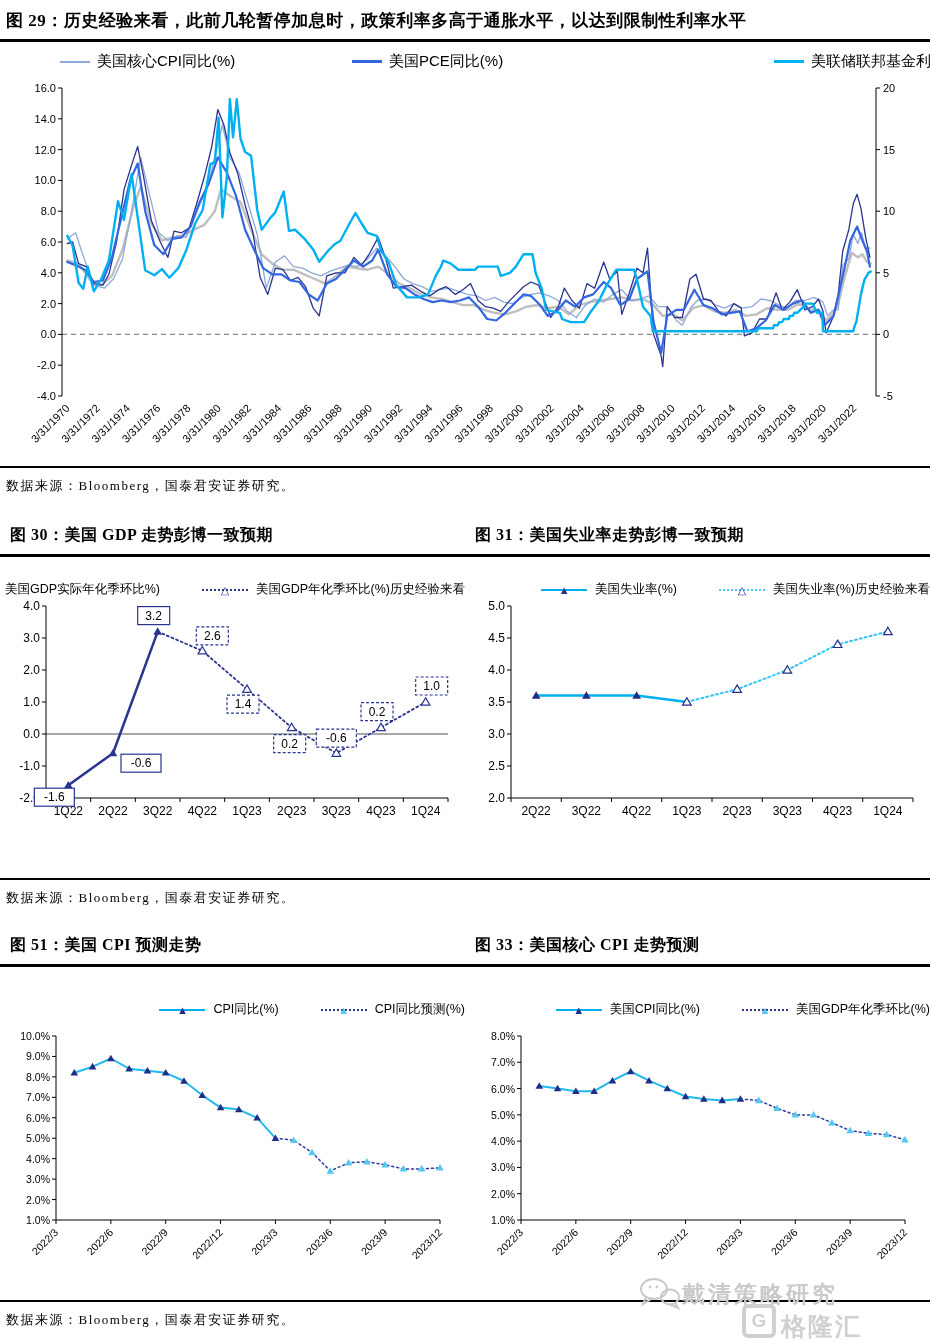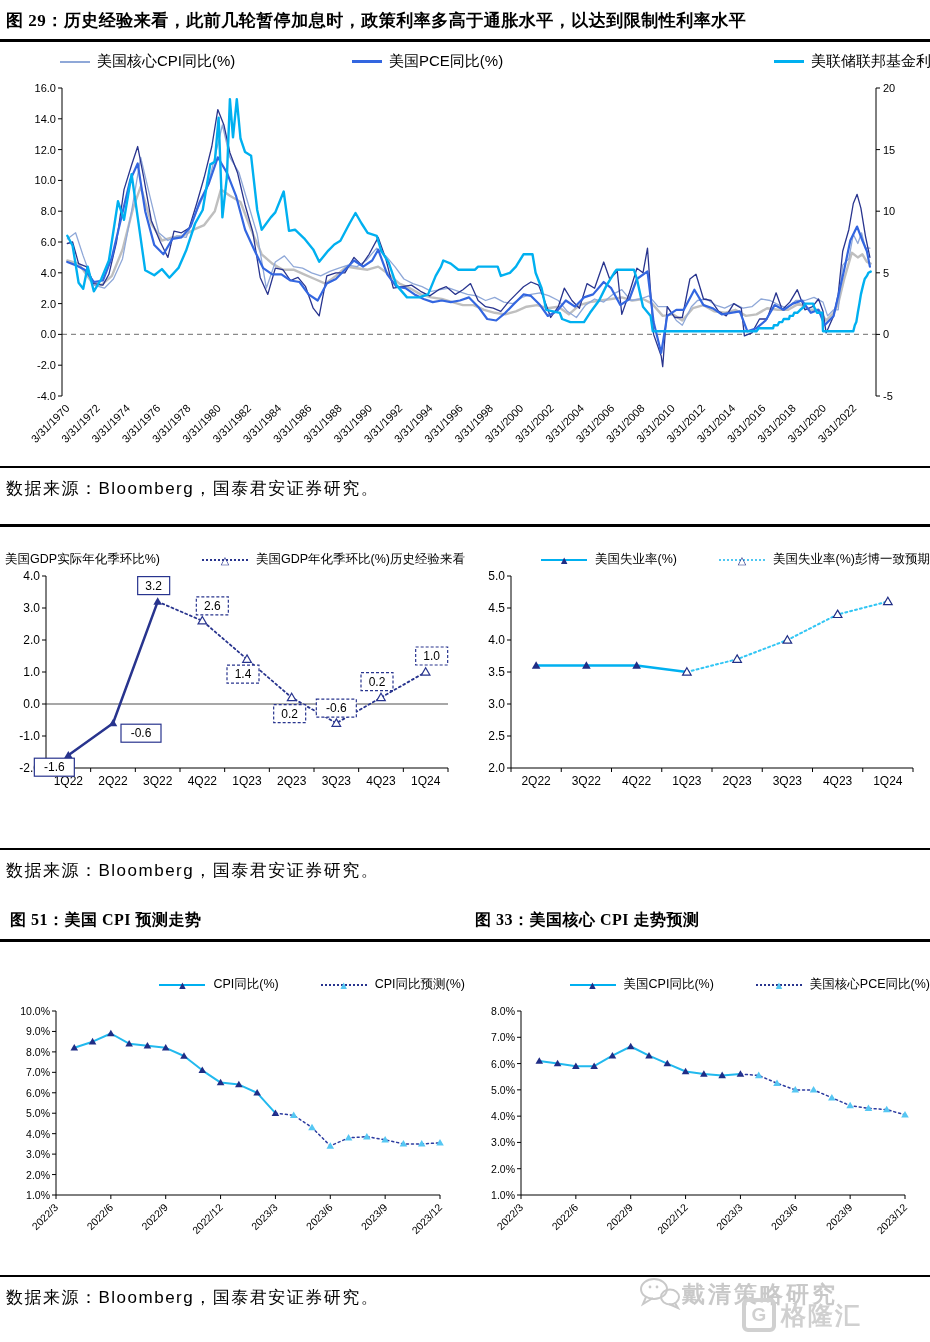--- a/index.html
+++ b/index.html
@@ -3,21 +3,21 @@
 <meta charset="utf-8">
 <style>
   html,body{margin:0;padding:0;background:#fff;}
   body{width:930px;height:1342px;position:relative;overflow:hidden;
        font-family:"Liberation Sans",sans-serif;color:#000;}
   .rule3{height:3px;background:#000;}
   .rule2{height:2px;background:#000;}
   .fig-title{font-family:"Liberation Serif",serif;font-weight:bold;font-size:17px;
              margin:0;padding:9px 8px 7px 6px;letter-spacing:.5px;}
   .fig-title.sub{font-size:16px;padding:6px 8px 8px 10px;}
-  .source{font-family:Liberation Sans, sans-serif;font-size:17px;letter-spacing:1.5px;
+  .source{font-family:Liberation Serif, serif;font-size:13px;letter-spacing:1.5px;
           padding:9px 0 6px 6px;}
   
   .lg29{display:grid;grid-template-columns:292px 422px auto;row-gap:7px;
         margin:10px 0 2px 60px;font-size:15px;align-items:center;}
   .lgi{display:flex;align-items:center;white-space:nowrap;}
   .ln{display:inline-block;width:30px;margin-right:7px;flex:0 0 auto;}
   .lg-row{display:flex;justify-content:flex-end;gap:42px;margin:8px 0 0 0;font-size:12.5px;}
   .lg-line{display:inline-block;width:46px;height:0;position:relative;margin-right:8px;flex:0 0 auto;}
   .lg-line .tri{position:absolute;left:50%;top:0;transform:translate(-50%,-57%);
                 font-size:11px;line-height:1;}
@@ -31,21 +31,21 @@
   .chart-svg text{font-family:"Liberation Sans",sans-serif;fill:#000;}
   .chart-host{display:block;}
   
   .wm-brand{position:absolute;left:636px;top:1276px;display:flex;align-items:flex-end;
             color:#c9c9c9;font-size:23px;font-weight:bold;letter-spacing:3px;
             font-family:"Liberation Sans",sans-serif;}
   .wm-glh{position:absolute;left:742px;top:1298px;display:flex;align-items:center;
           color:#d0d0d0;font-weight:bold;}
   .glh-box{display:inline-block;width:26px;height:26px;border:4px solid #d0d0d0;
            border-radius:6px;font-size:19px;line-height:26px;text-align:center;margin-right:5px;}
-  .glh-text{font-size:25px;letter-spacing:2px;}
+  .glh-text{font-size:25px;letter-spacing:2px;margin-top:12px;}
 </style>
 </head>
 <body>
 
 <div id="blockA">
   <h2 class="fig-title">图 29：历史经验来看，此前几轮暂停加息时，政策利率多高于通胀水平，以达到限制性利率水平</h2>
   <div class="rule3"></div>
 
   <div class="lg29">
     <div class="lgi">
@@ -132,20 +132,24 @@
         <polyline points="67.3,158.9 75.6,152.8 83.2,175.9 93.8,205.1 104.4,208.2 113.4,199.0 122.5,178.9 131.6,131.2 140.7,77.3 149.8,115.8 158.8,152.8 167.9,160.5 177.0,155.8 186.1,157.4 196.7,131.2 207.2,108.1 214.8,77.3 222.4,45.0 229.9,77.3 239.0,92.7 248.1,123.5 257.2,154.3 266.3,208.2 275.3,182.0 284.4,175.9 293.5,186.6 302.6,188.2 311.6,192.8 320.7,195.9 329.8,191.3 338.9,188.2 348.0,185.1 357.0,186.6 366.1,180.5 376.7,168.2 385.8,175.9 394.9,186.6 403.9,199.0 413.0,203.6 422.1,206.7 431.2,211.3 440.3,209.7 449.3,208.2 458.4,211.3 467.5,214.4 476.6,215.9 485.6,220.5 494.7,217.4 503.8,222.1 512.9,223.6 522.0,217.4 531.0,214.4 540.1,212.8 549.2,215.9 558.3,220.5 567.3,231.3 576.4,237.5 585.5,225.1 594.6,219.0 603.7,222.1 612.7,214.4 621.8,209.7 630.9,220.5 640.0,219.0 649.0,215.9 658.1,226.7 667.2,226.7 676.3,240.5 682.3,245.2 691.4,226.7 697.5,220.5 706.5,219.0 715.6,225.1 724.7,228.2 733.8,223.6 742.9,228.2 751.9,226.7 761.0,219.0 770.1,220.5 779.2,225.1 786.7,228.2 795.8,220.5 804.9,220.5 814.0,217.4 823.0,222.1 827.6,235.9 833.6,229.8 838.2,229.8 842.7,185.1 848.8,178.9 853.3,154.3 857.8,163.5 861.6,152.8 865.4,168.2 869.9,168.2" fill="none" stroke="#8FA8D8" stroke-width="1.3" stroke-linejoin="round" stroke-linecap="round"></polyline>
         <polyline points="67.3,163.5 72.6,162.0 78.6,183.6 86.2,186.6 93.8,203.6 102.9,205.1 108.9,194.3 116.5,162.0 124.0,109.6 131.6,85.0 137.7,66.5 143.7,97.3 151.3,140.4 160.3,162.0 167.9,177.4 174.0,151.2 181.5,152.8 189.1,148.1 196.7,123.5 204.2,97.3 211.8,66.5 217.8,29.6 223.9,45.0 229.9,72.7 237.5,92.7 245.1,125.0 252.6,151.2 260.2,197.4 267.8,214.4 275.3,188.2 282.9,189.7 290.5,200.5 298.0,197.4 305.6,206.7 313.2,228.2 319.2,235.9 326.8,195.9 335.9,192.8 344.9,192.8 354.0,177.4 361.6,185.1 369.1,174.3 378.2,157.4 385.8,178.9 393.3,208.2 402.4,206.7 411.5,205.1 420.6,211.3 429.7,215.9 438.7,209.7 446.3,206.7 455.4,214.4 462.9,209.7 470.5,203.6 478.1,220.5 485.6,226.7 493.2,228.2 500.8,231.3 508.3,222.1 515.9,214.4 523.5,206.7 531.0,202.0 538.6,205.1 546.2,225.1 550.7,237.5 558.3,226.7 564.3,208.2 571.9,220.5 579.4,228.2 587.0,203.6 594.6,208.2 603.7,182.0 609.7,199.0 617.3,191.3 621.8,234.4 629.4,212.8 636.9,188.2 643.0,192.8 647.5,168.2 653.6,254.4 661.2,276.0 662.7,286.7 667.2,226.7 674.8,237.5 682.3,237.5 689.9,199.0 696.0,194.3 703.5,219.0 711.1,220.5 718.6,231.3 726.2,235.9 733.8,223.6 741.3,228.2 744.4,255.9 751.9,252.9 759.5,239.0 767.1,239.0 776.1,212.8 782.2,229.8 789.8,222.1 797.3,209.7 804.9,229.8 812.5,226.7 818.5,219.0 823.0,231.3 826.1,252.9 833.6,235.9 838.2,214.4 842.7,171.2 848.8,149.7 853.3,123.5 857.1,114.3 860.9,128.1 865.4,155.8 869.9,177.4" fill="none" stroke="#28348E" stroke-width="1.3" stroke-linejoin="round" stroke-linecap="round"></polyline>
         <polyline points="67.3,182.0 75.6,185.1 84.7,189.7 93.8,202.0 102.9,200.5 111.9,177.4 121.0,138.9 130.1,100.4 137.7,83.5 145.2,131.2 154.3,165.1 163.4,174.3 172.4,158.9 181.5,157.4 190.6,146.6 199.7,122.0 208.8,103.5 217.8,77.3 226.9,92.7 236.0,115.8 245.1,149.7 254.2,169.7 263.2,188.2 272.3,194.3 281.4,194.3 290.5,200.5 299.5,202.0 308.6,214.4 317.7,220.5 326.8,203.6 335.9,199.0 344.9,189.7 354.0,180.5 363.1,186.6 372.2,180.5 378.2,169.7 387.3,194.3 396.4,206.7 405.5,208.2 414.5,214.4 423.6,219.0 432.7,222.1 441.8,220.5 450.8,222.1 459.9,220.5 469.0,217.4 478.1,226.7 487.2,239.0 496.2,240.5 505.3,232.8 514.4,223.6 523.5,214.4 531.0,215.9 540.1,225.1 547.7,235.9 556.8,231.3 565.8,220.5 574.9,226.7 584.0,217.4 593.1,214.4 603.7,202.0 611.2,208.2 620.3,225.1 629.4,219.0 636.9,199.0 647.5,191.3 653.6,242.1 661.2,272.9 667.2,235.9 676.3,229.8 683.8,229.8 694.4,209.7 703.5,225.1 712.6,228.2 721.7,234.4 730.8,232.8 739.8,231.3 747.4,251.3 756.5,248.2 765.6,240.5 774.6,225.1 783.7,229.8 792.8,223.6 801.9,220.5 810.9,232.8 818.5,229.8 824.6,245.2 833.6,235.9 838.2,215.9 844.2,189.7 850.3,160.5 857.1,146.6 862.4,160.5 866.9,171.2 869.9,186.6" fill="none" stroke="#3366E0" stroke-width="2.2" stroke-linejoin="round" stroke-linecap="round"></polyline>
         <polyline points="67.3,155.8 72.6,165.7 78.6,202.7 83.2,208.8 87.7,186.6 93.8,211.3 101.3,199.0 108.9,180.5 118.0,121.3 124.0,139.8 131.6,94.2 137.7,137.4 145.2,190.3 154.3,195.3 161.9,189.1 169.4,197.7 178.5,187.9 186.1,170.6 195.1,143.5 202.7,130.0 210.3,84.4 214.8,81.9 218.6,37.6 222.4,137.4 226.9,96.7 229.9,19.1 233.0,57.3 236.8,19.1 240.5,58.5 245.1,72.1 251.1,75.8 257.2,130.0 261.7,149.7 270.8,137.4 275.3,132.4 283.7,111.5 289.0,150.9 295.0,149.7 304.1,158.3 313.2,169.4 319.2,181.7 328.3,170.6 334.3,164.5 340.4,160.8 349.5,143.5 355.5,133.0 361.6,143.5 367.6,152.8 376.7,155.8 381.2,170.6 388.8,182.9 396.4,205.1 407.0,217.4 419.1,217.4 428.1,214.4 435.7,195.9 441.0,186.6 443.3,180.5 450.8,183.6 458.4,189.7 475.1,189.7 478.1,186.6 497.7,186.6 500.8,195.9 509.9,192.8 515.9,186.6 523.5,174.3 532.5,174.3 535.6,192.8 541.6,208.2 546.2,229.8 559.8,232.8 562.1,239.0 570.4,242.1 584.0,242.1 590.0,232.8 599.1,220.5 606.7,205.1 614.2,192.8 616.5,189.7 633.9,189.7 636.9,199.0 643.0,226.7 650.6,235.9 652.8,251.3 756.5,251.3 758.7,248.2 773.1,248.2 773.9,245.2 777.7,245.2 779.2,242.1 782.2,242.1 783.7,239.0 789.0,239.0 789.8,235.9 792.8,235.9 794.3,232.8 797.3,232.8 800.3,229.8 804.1,226.7 804.9,223.6 813.2,223.6 814.0,226.7 815.5,229.8 817.0,232.8 822.3,232.8 823.0,251.3 853.3,251.3 854.8,245.2 856.3,242.1 857.8,232.8 859.4,223.6 860.9,214.4 863.1,205.1 864.7,199.0 866.9,195.9 868.4,192.8 870.7,191.6" fill="none" stroke="#00B0F0" stroke-width="2.4" stroke-linejoin="round" stroke-linecap="round"></polyline>
       </svg></div>
   <div class="rule2"></div>
   <div class="source">数据来源：Bloomberg，国泰君安证券研究。</div>
 </div>
 
 <div id="blockB" style="margin-top:18px;">
+  <div class="two-col-titles">
+    <h3 class="fig-title sub">图 30：美国 GDP 走势彭博一致预期</h3>
+    <h3 class="fig-title sub">图 31：美国失业率走势彭博一致预期</h3>
+  </div>
   <div class="rule3"></div>
 
   <div class="two-col-charts" style="margin-top:16px;">
     <div class="col">
       <div class="lg-row">
         <div class="lgi">
           <span class="lg-line sld-navy">
               <span class="tri" style="color:#28348E">▲</span>
             </span>
           <span>美国GDP实际年化季环比%)</span>
@@ -230,21 +234,21 @@
         <div class="lgi">
           <span class="lg-line sld-cyan">
               <span class="tri" style="color:#1F2D86">▲</span>
             </span>
           <span>美国失业率(%)</span>
         </div>
         <div class="lgi">
           <span class="lg-line dot-cyan">
               <span class="tri" style="color:#1F2D86">△</span>
             </span>
-          <span>美国失业率(%)彭博一致预期</span>
+          <span>美国失业率(%)历史经验来看</span>
         </div>
       </div>
       <div class="chart-host"><svg width="455" height="262" class="chart-svg">
             <line x1="46" x2="46" y1="8" y2="200" stroke="#000"></line>
             <line x1="42" x2="46" y1="200" y2="200" stroke="#000"></line>
             <text x="40" y="204" text-anchor="end" font-size="12">2.0</text>
             <line x1="42" x2="46" y1="168" y2="168" stroke="#000"></line>
             <text x="40" y="172" text-anchor="end" font-size="12">2.5</text>
             <line x1="42" x2="46" y1="136" y2="136" stroke="#000"></line>
             <text x="40" y="140" text-anchor="end" font-size="12">3.0</text>
@@ -383,21 +387,21 @@
         <div class="lgi">
           <span class="lg-line sld-cyan">
               <span class="tri" style="color:#1F2D86">▲</span>
             </span>
           <span>美国CPI同比(%)</span>
         </div>
         <div class="lgi">
           <span class="lg-line dot-navy">
               <span class="tri" style="color:#56C7F3">▲</span>
             </span>
-          <span>美国核心PCE同比(%)</span>
+          <span>美国GDP年化季环比(%)</span>
         </div>
       </div>
       <div class="chart-host" style="margin-top:10px;"><svg width="450" height="250" class="chart-svg">
             <line x1="56" x2="56" y1="8" y2="192" stroke="#000"></line>
             <line x1="52" x2="56" y1="192" y2="192" stroke="#000"></line>
             <text x="50" y="196" text-anchor="end" font-size="10.5">1.0%</text>
             <line x1="52" x2="56" y1="165.71428571428572" y2="165.71428571428572" stroke="#000"></line>
             <text x="50" y="169.71428571428572" text-anchor="end" font-size="10.5">2.0%</text>
             <line x1="52" x2="56" y1="139.42857142857142" y2="139.42857142857142" stroke="#000"></line>
             <text x="50" y="143.42857142857142" text-anchor="end" font-size="10.5">3.0%</text>

